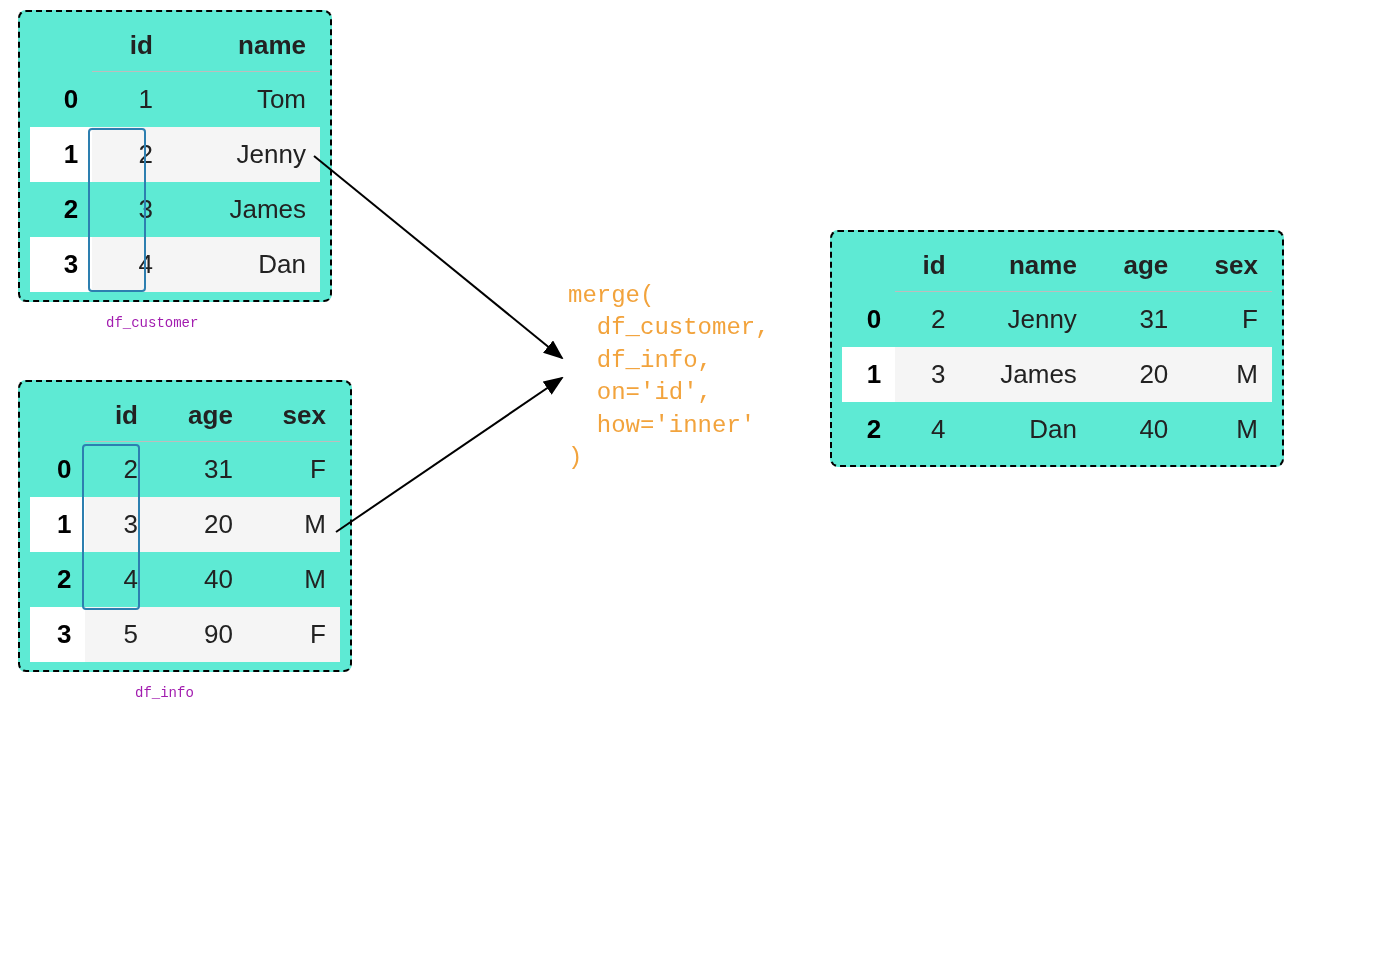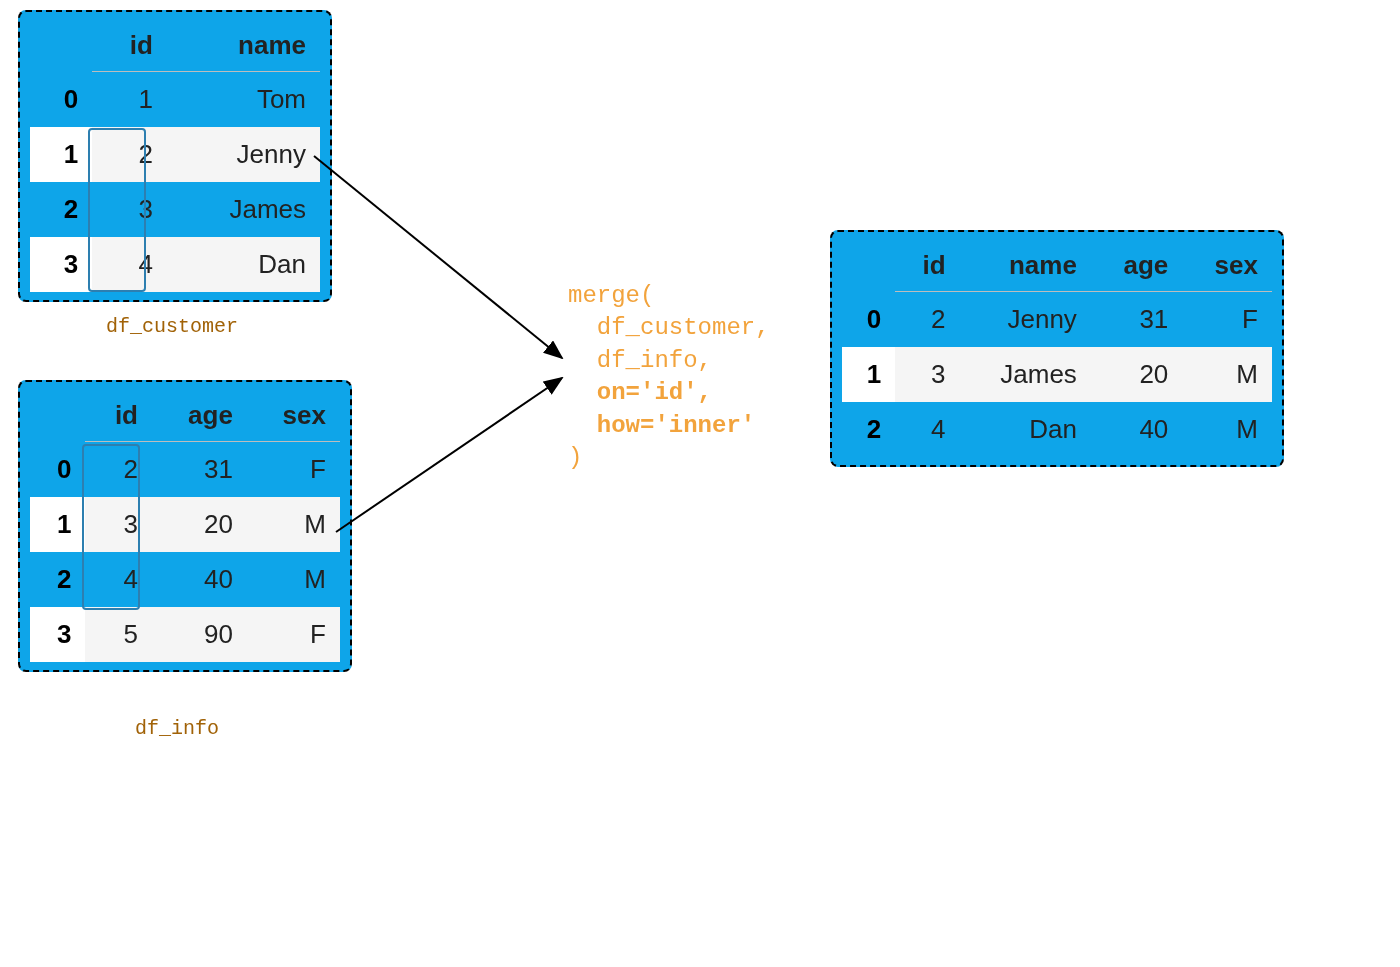--- a/index.html
+++ b/index.html
@@ -8,21 +8,21 @@
     font-family: -apple-system, BlinkMacSystemFont, "Segoe UI", Helvetica, Arial, sans-serif;
     background: #fff;
     width: 1400px;
     height: 967px;
     position: relative;
   }
   .dashed-box {
     position: absolute;
     border: 2px dashed #000;
     border-radius: 8px;
-    background: #0ea5e9;
+    background: #5eead4;
     padding: 8px 10px;
   }
   table.df {
     border-collapse: collapse;
     font-size: 26px;
     color: #222;
   }
   table.df th {
     font-weight: 700;
     text-align: right;
@@ -43,33 +43,33 @@
     color: #000;
   }
   table.df tr.stripe td:not(.idx) {
     background: #f5f5f5;
   }
   table.df tr.stripe td.idx {
     background: #fff;
   }
   .label {
     position: absolute;
-    color: #a16207;
+    color: #a21caf;
     font-family: "Courier New", monospace;
-    font-size: 20px;
+    font-size: 14px;
   }
   .code {
     position: absolute;
     font-family: "Courier New", monospace;
     font-size: 24px;
     color: #f2a33c;
     line-height: 1.35;
     white-space: pre;
   }
-  .code .bold { font-weight: 700; margin-top: 43px; }
+  .code .bold { font-weight: 400; margin-top: 43px; }
   .highlight-rect {
     position: absolute;
     border: 2.5px solid #2d7fb0;
     border-radius: 4px;
     background: transparent;
     pointer-events: none;
   }
   svg.arrows {
     position: absolute;
     left: 0; top: 0;
@@ -148,21 +148,21 @@
       </tr>
       <tr class="stripe">
         <td class="idx">3</td>
         <td>5</td>
         <td>90</td>
         <td>F</td>
       </tr>
     </tbody>
   </table>
 </div>
-<div class="label" style="left:135px; top:685px;margin-top:32px;">df_info</div>
+<div class="label" style="left:135px; top:685px;">df_info</div>
 
 <div class="highlight-rect" style="left:82px; top:444px; width:54px; height:162px;"></div>
 
 <div class="code" style="left:568px; top:280px;"><span>merge(</span>
 <span>  df_customer,</span>
 <span>  df_info,</span>
 <span class="bold">  on='id',</span>
 <span class="bold">  how='inner'</span>
 <span>)</span></div>
 

